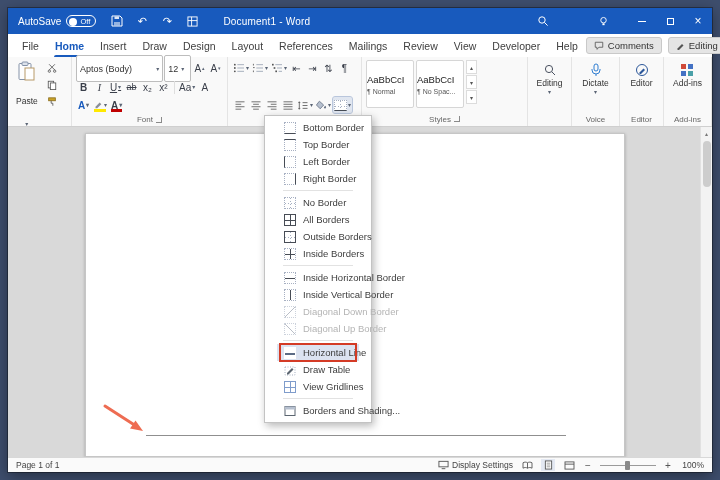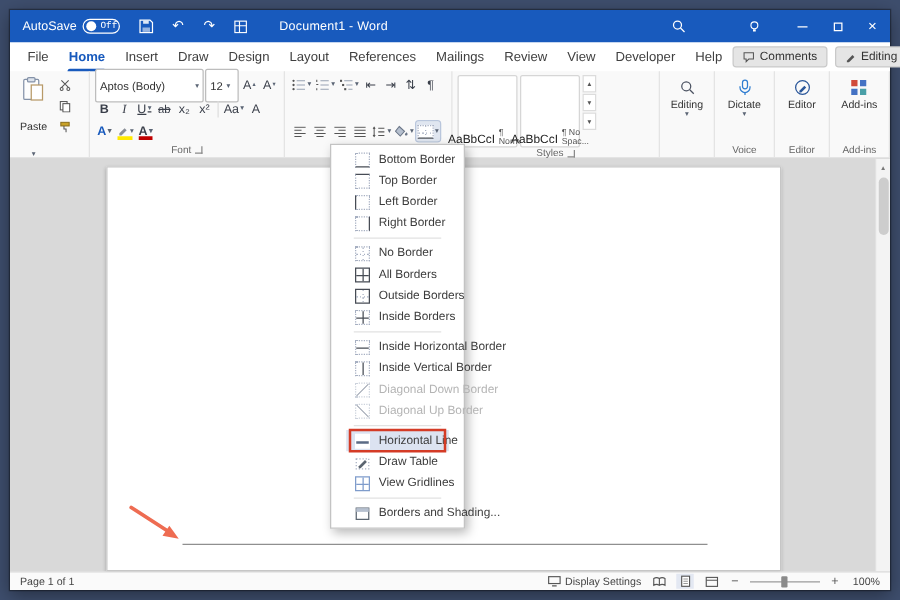--- a/index.html
+++ b/index.html
@@ -6,21 +6,21 @@
   html,body { width:720px; height:480px; overflow:hidden; }
   body { background:#3e4e6d; font-family:"Liberation Sans", sans-serif; position:relative; }
   svg { display:block; }
 
   .window { position:absolute; left:8px; top:8px; width:704px; height:464px; background:#fff;
             display:flex; flex-direction:column; box-shadow:0 0 0 1px rgba(0,0,0,.35), 0 4px 14px rgba(0,0,0,.4); }
 
   
   .titlebar { height:26px; background:#185abd; display:flex; align-items:center; color:#fff; font-size:10px; flex:none; }
   .autosave { display:flex; align-items:center; gap:5px; margin-left:10px; }
-  .toggle { width:30px; height:12px; border:1px solid #fff; border-radius:7px; display:flex; align-items:center; gap:3px; padding:0 2px;font-family:Liberation Mono, monospace; }
+  .toggle { width:30px; height:12px; border:1px solid #fff; border-radius:7px; display:flex; align-items:flex-end; gap:3px; padding:0 2px; }
   .knob { width:8px; height:8px; background:#fff; border-radius:50%; flex:none; }
   .toggle-text { font-size:7.5px; color:#fff; }
   .qat { display:flex; align-items:center; gap:11px; margin-left:14px; }
   .ticon { display:flex; align-items:center; justify-content:center; width:14px; height:14px; }
   .glyph { font-size:11px; color:#fff; line-height:1; }
   .doc-title { margin-left:24px; font-size:10px; letter-spacing:.2px; }
   .tb-right { margin-left:auto; display:flex; align-items:center; height:100%; }
   .tb-right .ticon.search { margin-right:46px; }
   .tb-right .ticon.bulb { margin-right:18px; }
   .winbtn { width:28px; height:26px; display:flex; align-items:center; justify-content:center; color:#fff; font-size:12px; }
@@ -65,21 +65,21 @@
   .b-color .bar { position:absolute; left:2px; right:2px; bottom:1px; height:3px; background:#c00000; }
   .b-high { position:relative; }
   .b-high .bar { position:absolute; left:2px; right:2px; bottom:1px; height:3px; background:#ffe900; }
   .tinytri { font-size:5px; line-height:1; color:#5b6575; }
 
   .g-par { width:134px; }
   .row2gap { margin-top:19px; }
 
   .g-styles { width:166px; }
   .styles-row { display:flex; gap:2px; align-items:flex-start; }
-  .style-card { width:48px; height:58px; background:#fff; border:1px solid #d6d6d6; border-radius:2px; display:flex; align-items:flex-end; justify-content:center; gap:3px; }
+  .style-card { width:48px; height:48px; background:#fff; border:1px solid #d6d6d6; border-radius:2px; display:flex; flex-direction:column; align-items:flex-start; justify-content:center; gap:3px; }
   .st-preview { font-size:9.5px; color:#222; }
   .st-preview.head { color:#2f5496; font-size:10.5px; }
   .st-name { font-size:7px; color:#555; }
   .st-scroll { display:flex; flex-direction:column; gap:1px; }
   .st-scroll span { width:11px; height:14px; border:1px solid #dcdcdc; background:#fff; display:flex; align-items:center; justify-content:center; font-size:6px; color:#555; }
   .st-more { border-top:2px solid #555; }
 
   .g-big { align-items:center; }
   .g-editing { width:44px; }
   .g-voice { width:48px; }

